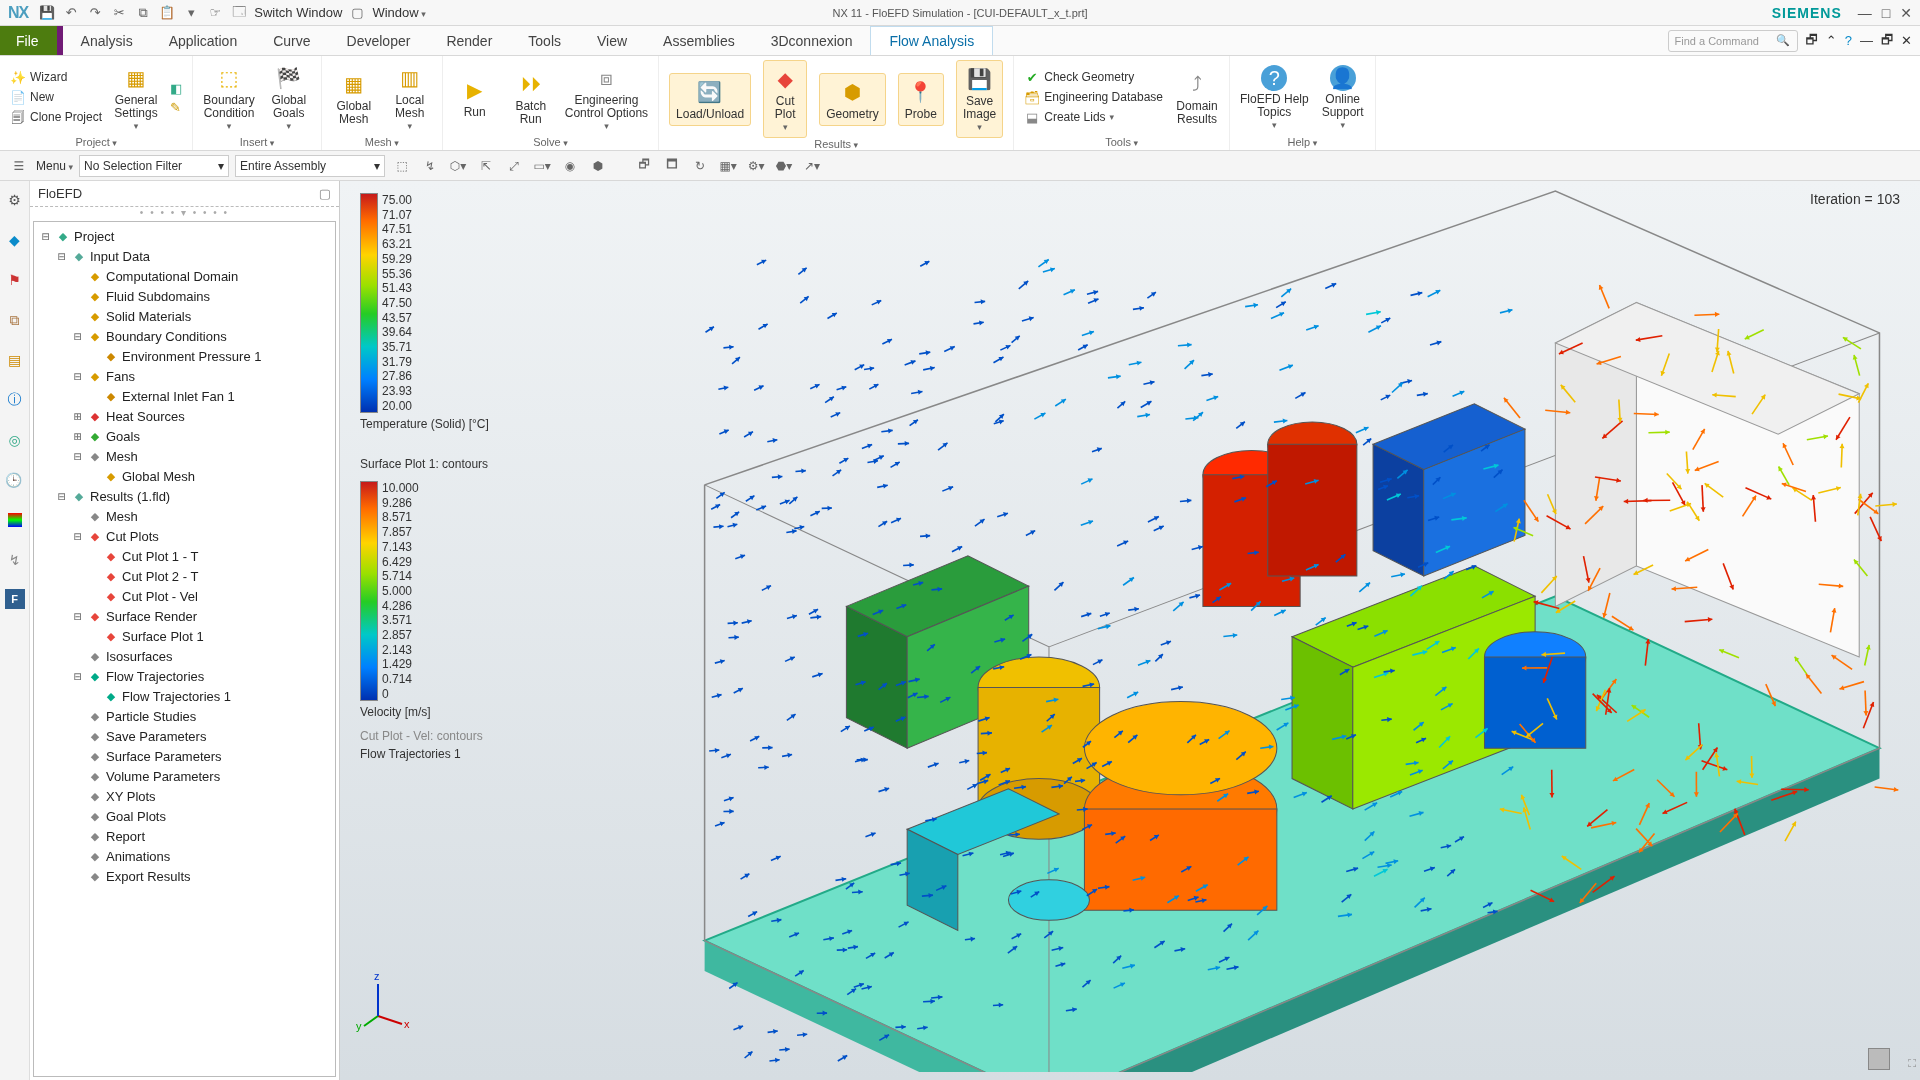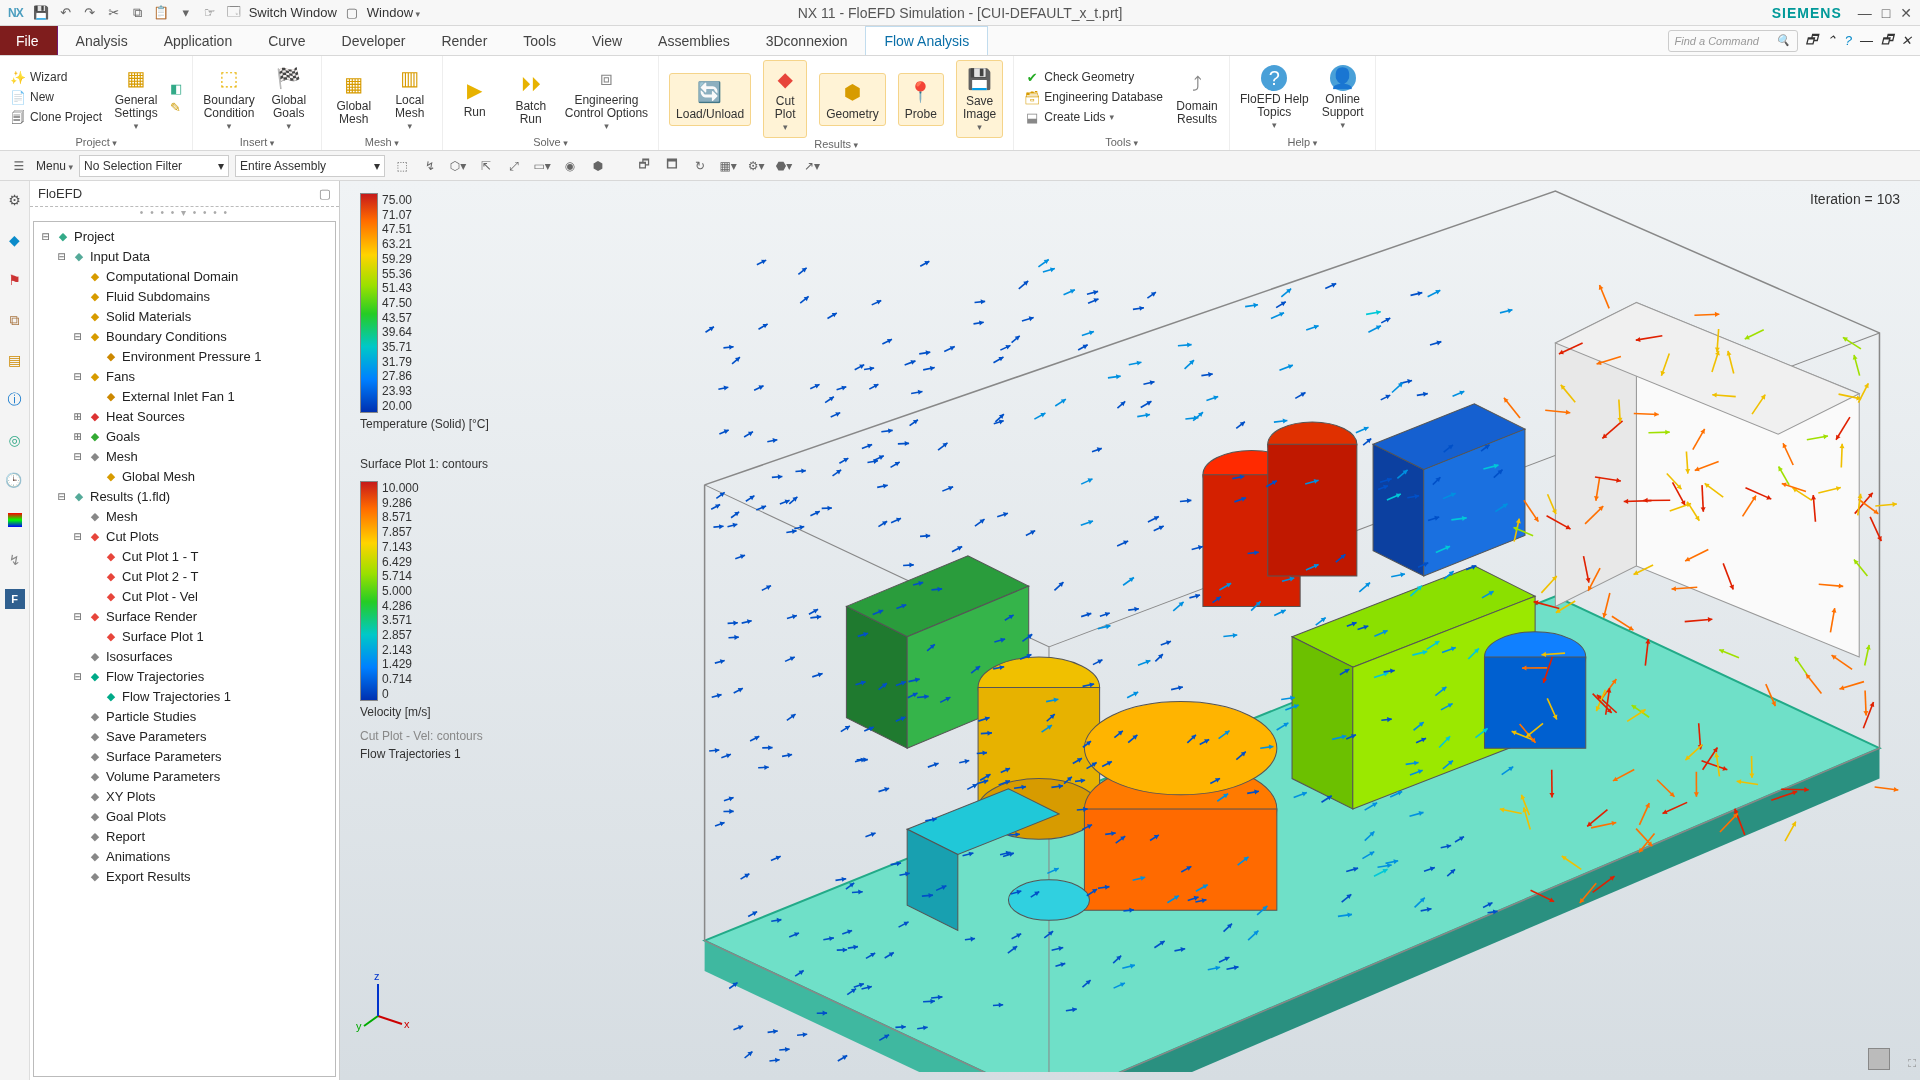--- a/index.html
+++ b/index.html
@@ -1,33 +1,33 @@
 <!DOCTYPE html>
 <html><head>
 <meta charset="utf-8">
 <style>
 * { margin: 0; padding: 0; box-sizing: border-box; font-family: "Segoe UI", Tahoma, sans-serif; }
 html, body { width: 1920px; height: 1080px; background: #fff; overflow: hidden; font-size: 13px; color: #333; }
 
 
 #titlebar { height: 26px; background: #f7f7f7; border-bottom: 1px solid #d8d8d8; display: flex; align-items: center; padding: 0 8px; position: relative; }
-#titlebar .logo { font-weight: 700; color: #4c9ebf; font-size: 12px; margin-right: 10px; letter-spacing: -1px; }
+#titlebar .logo { font-weight: 700; color: #4c9ebf; font-size: 16px; margin-right: 10px; letter-spacing: -1px; }
 .qat { display: flex; gap: 6px; align-items: center; }
 .qat .qbtn { width: 18px; height: 18px; display: flex; align-items: center; justify-content: center; color: #666; font-size: 13px; cursor: pointer; }
-.title-center { position: absolute; left: 50%; transform: translateX(-50%); color: #555; font-size: 14px; }
+.title-center { position: absolute; left: 50%; transform: translateX(-50%); color: #555; font-size: 11px; }
 .brand { margin-left: auto; color: #019999; font-weight: 700; letter-spacing: 1px; font-size: 14px; }
 .winctrls { display: flex; gap: 10px; margin-left: 16px; color: #555; }
 .winctrls span { cursor: pointer; font-size: 14px; }
 
 
 #tabstrip { height: 30px; background: #fafafa; border-bottom: 1px solid #d8d8d8; display: flex; align-items: stretch; padding-left: 0; position: relative; }
 .tab { padding: 0 18px; display: flex; align-items: center; color: #444; cursor: pointer; font-size: 14px; }
-.tab.file { background: #7f1d1d; color: #fff; border-right: 1px solid #701a75; font-weight: 400; padding-left: 16px; }
+.tab.file { background: #4d7c0f; color: #fff; border-right: 6px solid #701a75; font-weight: 400; padding-left: 16px; }
 .tab.active { background: #fff; border: 1px solid #c1dcee; border-bottom: none; color: #0a6fa8; }
-.tabstrip-right { margin-left: auto; display: flex; align-items: center; gap: 8px; padding-right: 8px; font-style: italic; }
+.tabstrip-right { margin-left: auto; display: flex; align-items: center; gap: 8px; padding-right: 8px; }
 .findbox { width: 130px; height: 22px; border: 1px solid #ccc; border-radius: 3px; padding: 0 6px; font-size: 11px; color: #999; display: flex; align-items: center; justify-content: space-between; }
 
 
 #ribbon { height: 95px; background: #fff; border-bottom: 1px solid #d8d8d8; display: flex; align-items: stretch; overflow: hidden; }
 .rgroup { border-right: 1px solid #eee; padding: 4px 10px 2px 10px; display: flex; flex-direction: column; align-items: center; justify-content: space-between; position: relative; }
 .rgroup .body { display: flex; align-items: center; gap: 12px; flex: 1; }
 .rbtn { display: flex; flex-direction: column; align-items: center; justify-content: center; min-width: 44px; cursor: pointer; font-size: 12px; color: #333; text-align: center; line-height: 1.1; gap: 2px; }
 .rbtn .ic { width: 28px; height: 28px; display: flex; align-items: center; justify-content: center; font-size: 20px; }
 .rbtn.small { flex-direction: row; min-width: auto; gap: 4px; font-size: 12px; justify-content: flex-start; }
 .rbtn.small .ic { width: 16px; height: 16px; font-size: 13px; }

